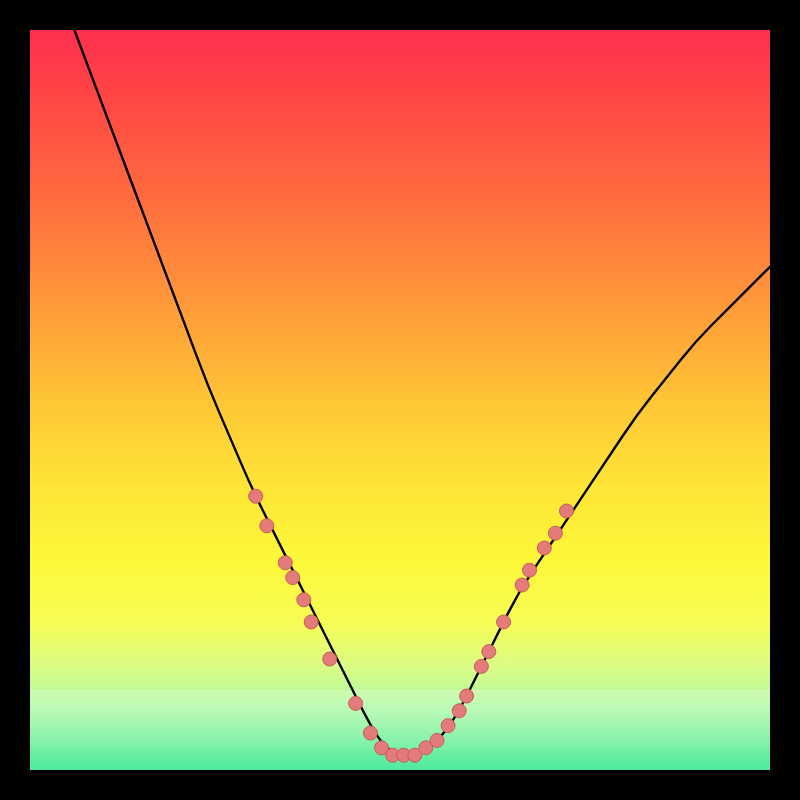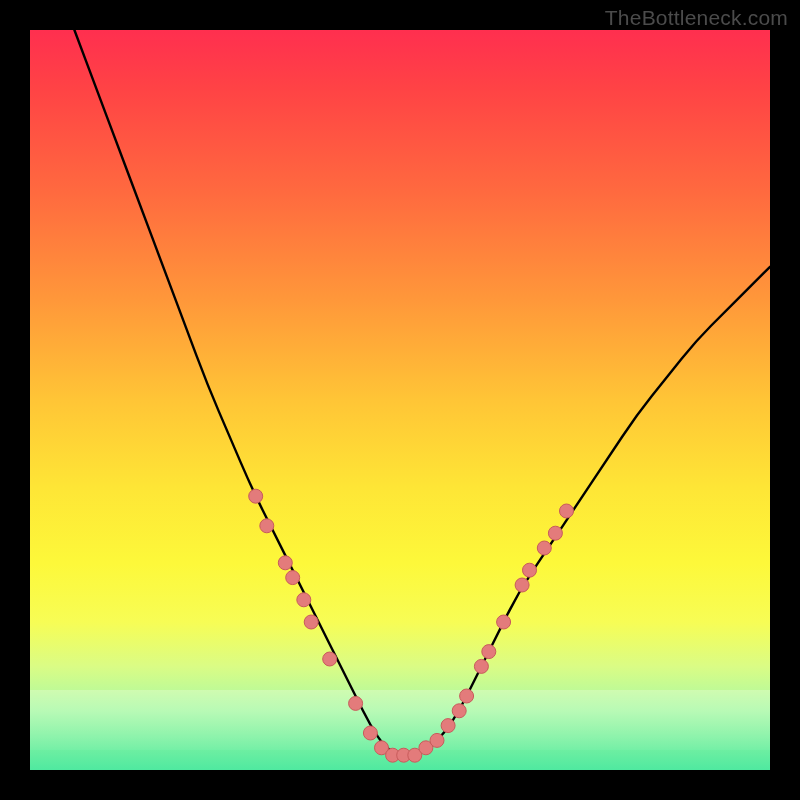--- a/index.html
+++ b/index.html
@@ -70,21 +70,20 @@
     top: 0;
     width: 740px;
     height: 740px;
     overflow: visible;
   }
 </style>
 </head>
 <body>
 
 <div class="frame">
-  <div class="watermark">TheBottleneck.com</div>
   <div class="plot">
     <div class="near-bottom-band"></div>
     <svg class="curve" viewBox="0 0 740 740">
       <path id="curve-path" fill="none" stroke="#000000" stroke-width="2.4" stroke-linecap="round" d="M 44.4 0.0 Q 44.4 0.0 55.5 29.6 Q 66.6 59.2 77.7 88.8 Q 88.8 118.4 99.9 148.0 Q 111.0 177.6 122.1 207.2 Q 133.2 236.8 144.3 266.4 Q 155.4 296.0 166.5 325.6 Q 177.6 355.2 188.7 381.1 Q 199.8 407.0 210.9 432.9 Q 222.0 458.8 233.1 481.0 Q 244.2 503.2 255.3 525.4 Q 266.4 547.6 277.5 569.8 Q 288.6 592.0 299.7 614.2 Q 310.8 636.4 318.2 651.2 Q 325.6 666.0 333.0 680.8 Q 340.4 695.6 347.8 706.7 Q 355.2 717.8 362.6 721.5 Q 370.0 725.2 377.4 725.2 Q 384.8 725.2 392.2 721.5 Q 399.6 717.8 407.0 710.4 Q 414.4 703.0 421.8 691.9 Q 429.2 680.8 436.6 666.0 Q 444.0 651.2 455.1 629.0 Q 466.2 606.8 477.3 584.6 Q 488.4 562.4 503.2 540.2 Q 518.0 518.0 532.8 495.8 Q 547.6 473.6 562.4 451.4 Q 577.2 429.2 592.0 407.0 Q 606.8 384.8 621.6 366.3 Q 636.4 347.8 651.2 329.3 Q 666.0 310.8 680.8 296.0 Q 695.6 281.2 710.4 266.4 Q 725.2 251.6 732.6 244.2 T 740.0 236.8"></path>
       <g id="markers">
           <circle cx="225.7" cy="466.2" r="7" fill="#e37b7b" stroke="#c85b5b" stroke-width="1"></circle>
           <circle cx="236.8" cy="495.8" r="7" fill="#e37b7b" stroke="#c85b5b" stroke-width="1"></circle>
           <circle cx="255.3" cy="532.8" r="7" fill="#e37b7b" stroke="#c85b5b" stroke-width="1"></circle>
           <circle cx="262.7" cy="547.6" r="7" fill="#e37b7b" stroke="#c85b5b" stroke-width="1"></circle>
           <circle cx="273.8" cy="569.8" r="7" fill="#e37b7b" stroke="#c85b5b" stroke-width="1"></circle>

